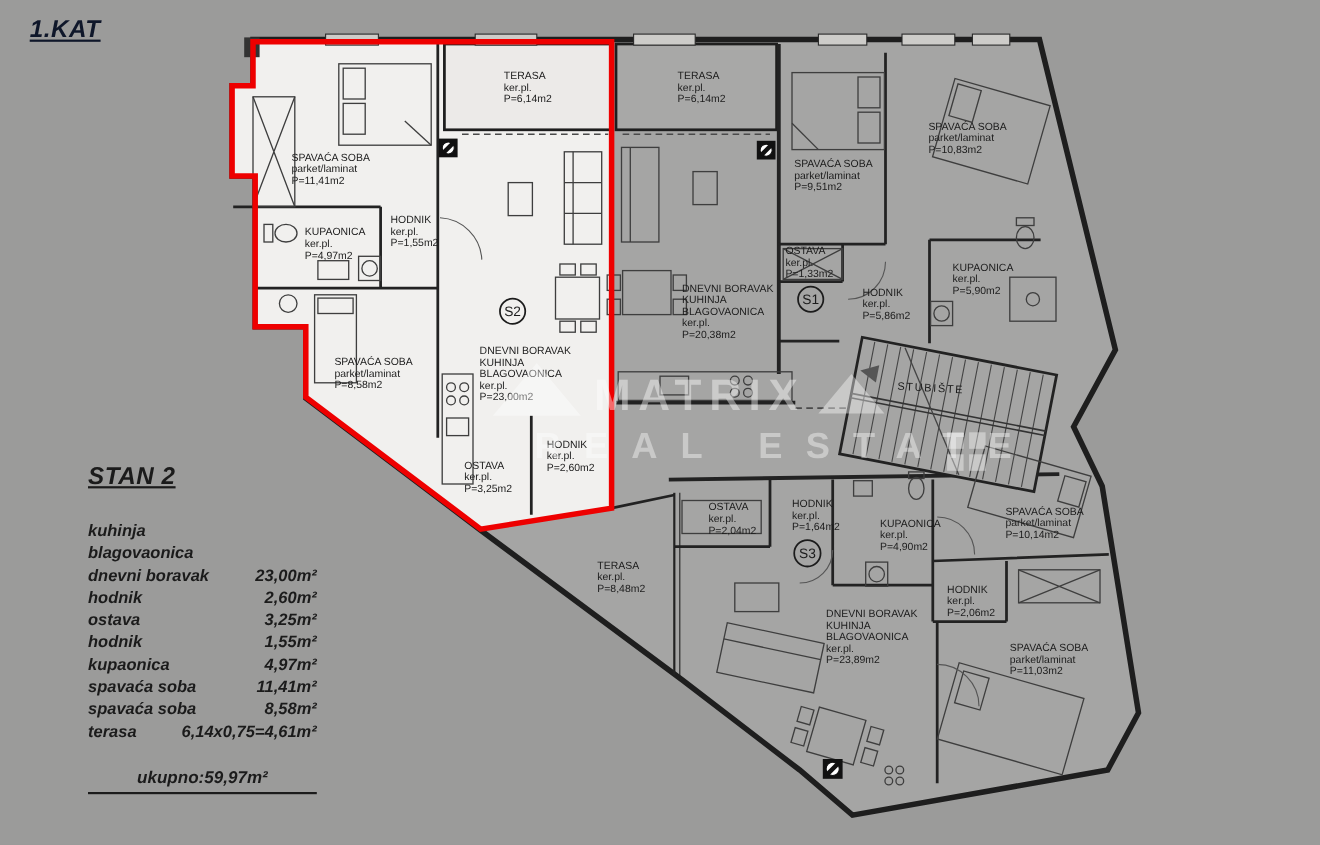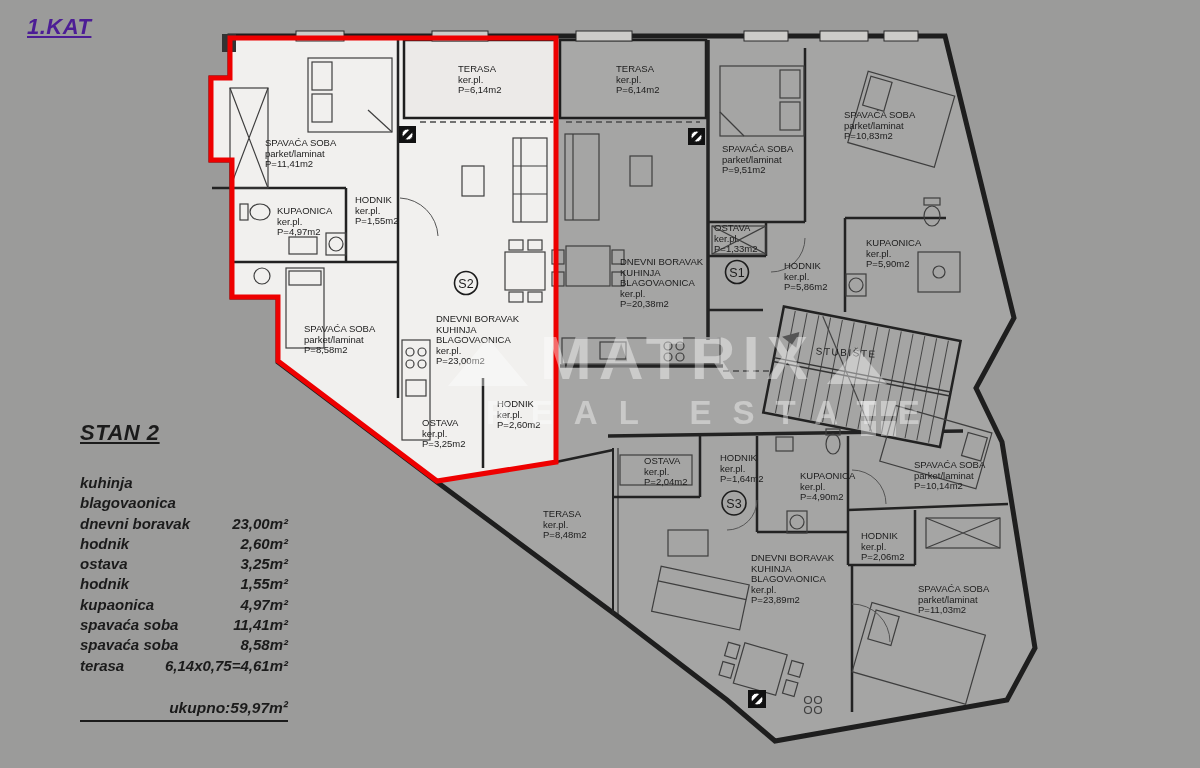--- a/index.html
+++ b/index.html
@@ -4,36 +4,36 @@
 <style>
   html,body{margin:0;padding:0;background:#9b9b9a;}
   .stage{position:relative;width:1200px;height:768px;overflow:hidden;
          font-family:"Liberation Sans","DejaVu Sans",sans-serif;background:#9b9b9a;}
   .plan-svg{position:absolute;left:0;top:0;}
   svg text{font-family:"Liberation Sans","DejaVu Sans",sans-serif;fill:#1c1c1c;}
   .rl{font-size:9.5px;}
   .badge-t{font-size:12.5px;}
   .stair-t{font-size:10px;letter-spacing:1.5px;}
 
-  .floor-title{position:absolute;left:27px;top:14px;color:#4c1d95;
+  .floor-title{position:absolute;left:27px;top:14px;color:#0f172a;
     font-size:22px;font-weight:bold;font-style:italic;text-decoration:underline;letter-spacing:.5px;}
 
   .summary{position:absolute;left:80px;top:420px;width:208px;color:#1b1b1b;
     font-weight:bold;font-style:italic;}
   .summary-heading{font-size:22px;text-decoration:underline;letter-spacing:.5px;margin-bottom:27px;}
   .summary-row{display:flex;justify-content:space-between;font-size:15px;line-height:20.3px;white-space:nowrap;}
-  .summary-total{display:flex;justify-content:flex-end;font-size:15.5px;line-height:20px;
+  .summary-total{display:flex;justify-content:center;font-size:15.5px;line-height:20px;
     margin-top:22px;border-bottom:2px solid #1b1b1b;padding-bottom:2px;}
 
   .watermark{position:absolute;left:448px;top:330px;width:500px;pointer-events:none;}
   .wm-top{display:flex;align-items:flex-end;gap:12px;}
   .wm-roof{width:0;height:0;border-left:40px solid transparent;border-right:40px solid transparent;
     border-bottom:48px solid rgba(255,255,255,.40);}
   .wm-roof.small{border-left-width:30px;border-right-width:30px;border-bottom-width:36px;margin-bottom:2px;}
-  .wm-brand{font-size:62px;font-weight:bold;line-height:.9;letter-spacing:7px;color:rgba(255,255,255,.42);}
+  .wm-brand{font-size:40px;font-weight:bold;line-height:.9;letter-spacing:7px;color:rgba(255,255,255,.42);}
   .wm-tag{font-size:33px;font-weight:bold;letter-spacing:21px;color:rgba(255,255,255,.40);margin:8px 0 0 38px;}
   .wm-windows{position:absolute;right:52px;bottom:-4px;display:grid;
     grid-template-columns:15px 15px;grid-gap:5px;}
   .wm-windows i{display:block;width:15px;height:15px;background:rgba(255,255,255,.40);}
 </style>
 </head>
 <body>
 
 <div class="stage">
 

